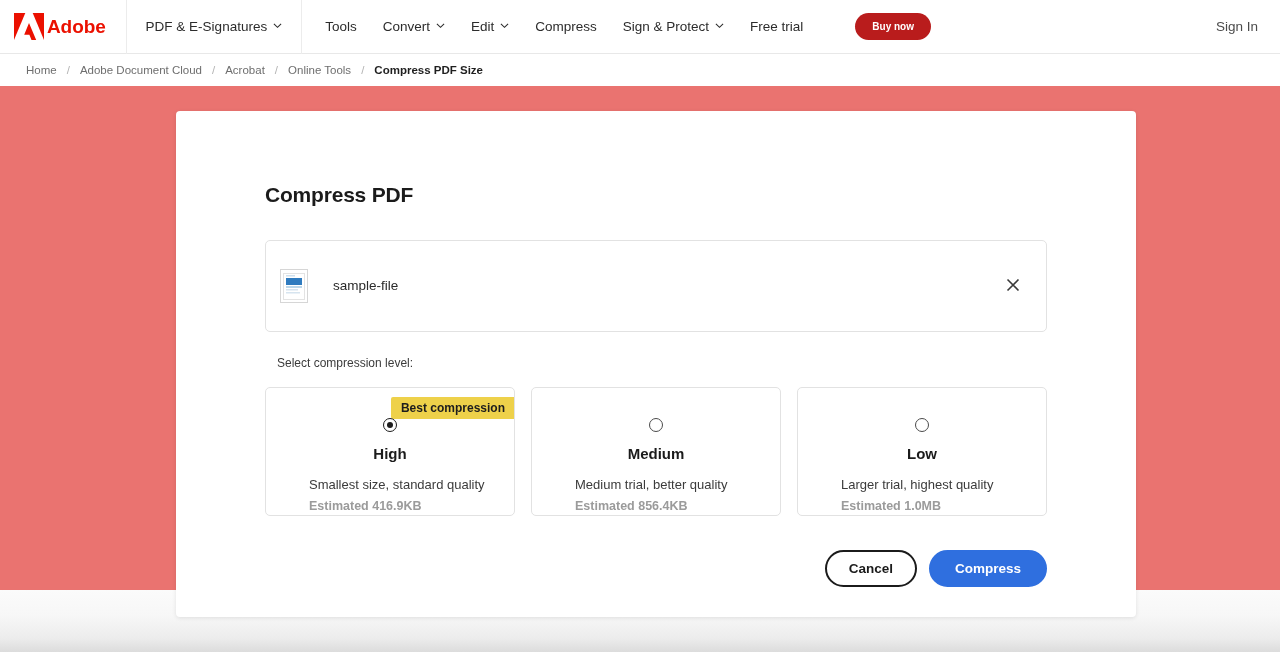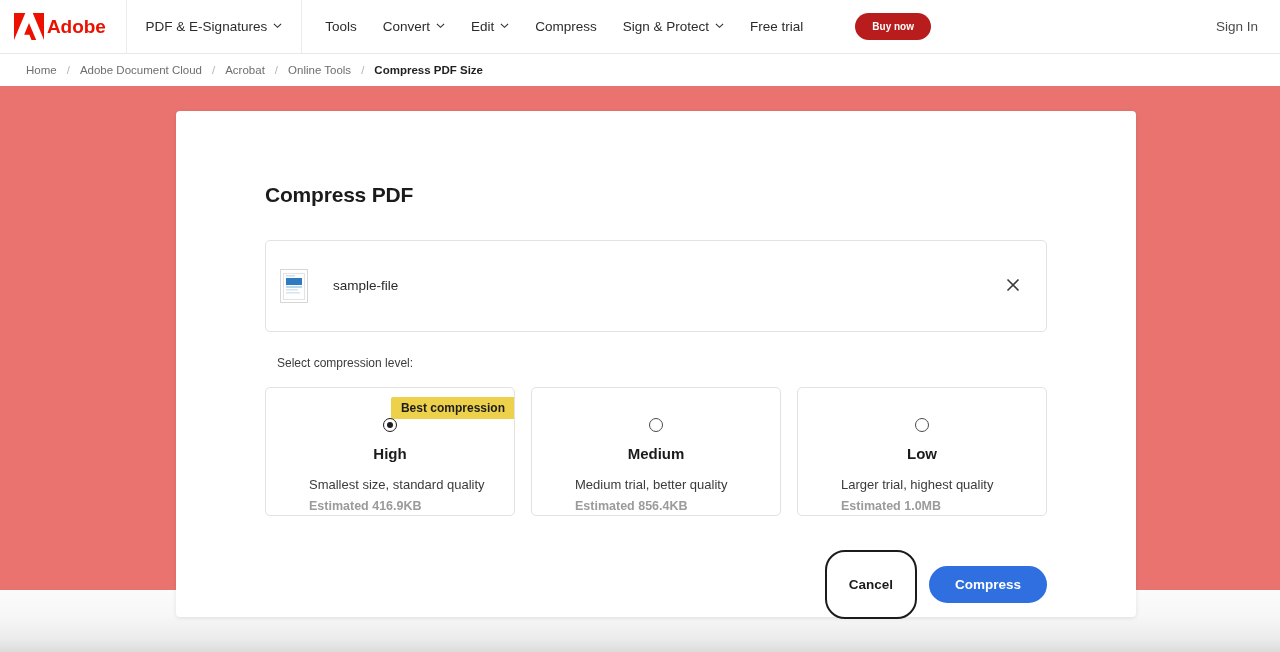--- a/index.html
+++ b/index.html
@@ -172,21 +172,21 @@
 
   
   .actions {
     display: flex; justify-content: flex-end; align-items: center;
     gap: 12px; margin-top: 34px;
   }
   .btn {
     font-family: "Liberation Sans", sans-serif;
     font-size: 13.5px; font-weight: bold;
     border-radius: 20px; cursor: pointer;
-    padding: 25px 22px;
+    padding: 9px 22px;
   }
   .btn-cancel { background: #ffffff; color: #1b1b1b; border: 2px solid #1b1b1b; }
   .btn-compress { background: #2f6fdf; color: #ffffff; border: 2px solid #2f6fdf; padding: 9px 24px; }
 </style>
 </head>
 <body>
 
 <div class="topnav">
 
   <div class="brand">

